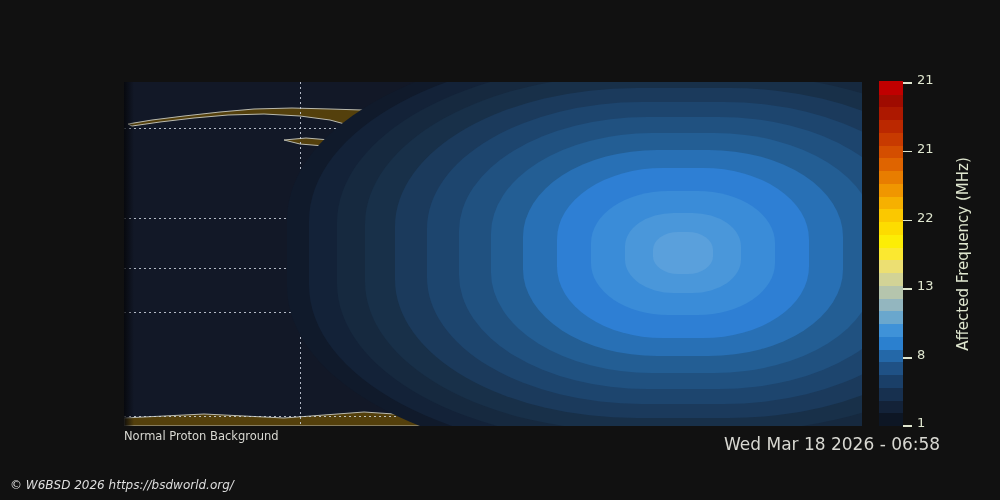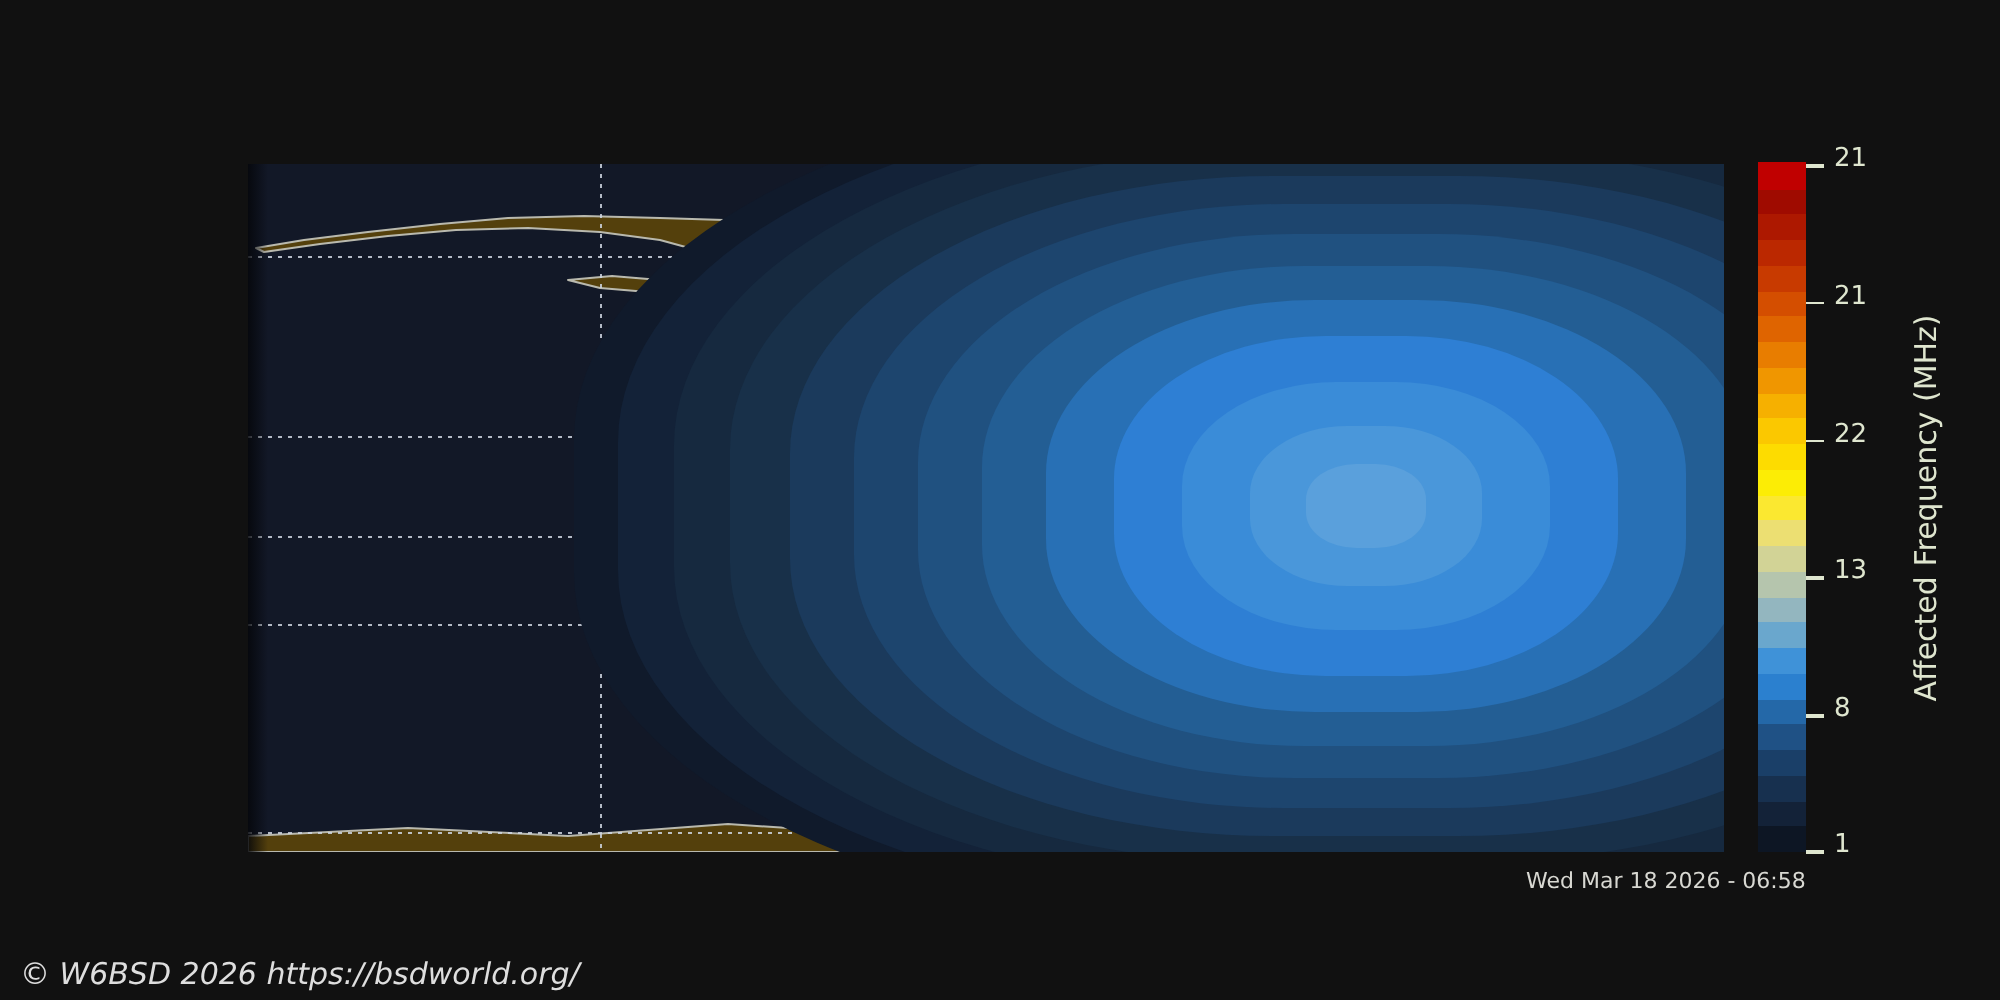--- a/index.html
+++ b/index.html
@@ -124,25 +124,25 @@
     width:26px; height:9px;
   }
 
   
   .ann-left{
     position:absolute; left:124px; top:429px;
     font-size:11.5px; line-height:15.5px; color:#d8d8d2;
   }
   .ann-date{
     position:absolute; left:724px; top:434px;
-    font-size:11px; color:#d8d8d2;margin-left:39px;
+    font-size:17px; color:#d8d8d2;
   }
   .copyright{
     position:absolute; left:10px; top:478px;
-    font-size:15px; font-style:italic; color:#dedede;
+    font-size:12px; font-style:italic; color:#dedede;
   }
 </style>
 </head>
 <body>
 
 <div id="stage" style="background: rgb(17, 17, 17);">
 
 
   <div class="map-frame" style="background: rgb(18, 24, 39);">
 
@@ -296,19 +296,20 @@
       <path d="M0,4.5 L18,4.5" stroke="#000000" stroke-width="2.4"></path>
       <path d="M16,0.8 L25,4.5 L16,8.2 Z" fill="#000000"></path>
     </svg>
   </div>
 
   <div class="cbar-axis-title">
     <span>Affected Frequency (MHz)</span>
   </div>
 
   <div class="ann-left">
+    <div>Normal Proton Background</div>
   </div>
 
   <div class="ann-date">Wed Mar 18 2026 - 06:58</div>
 
   <div class="copyright">© W6BSD 2026 https://bsdworld.org/</div>
 
 </div>
 
 </body></html>

